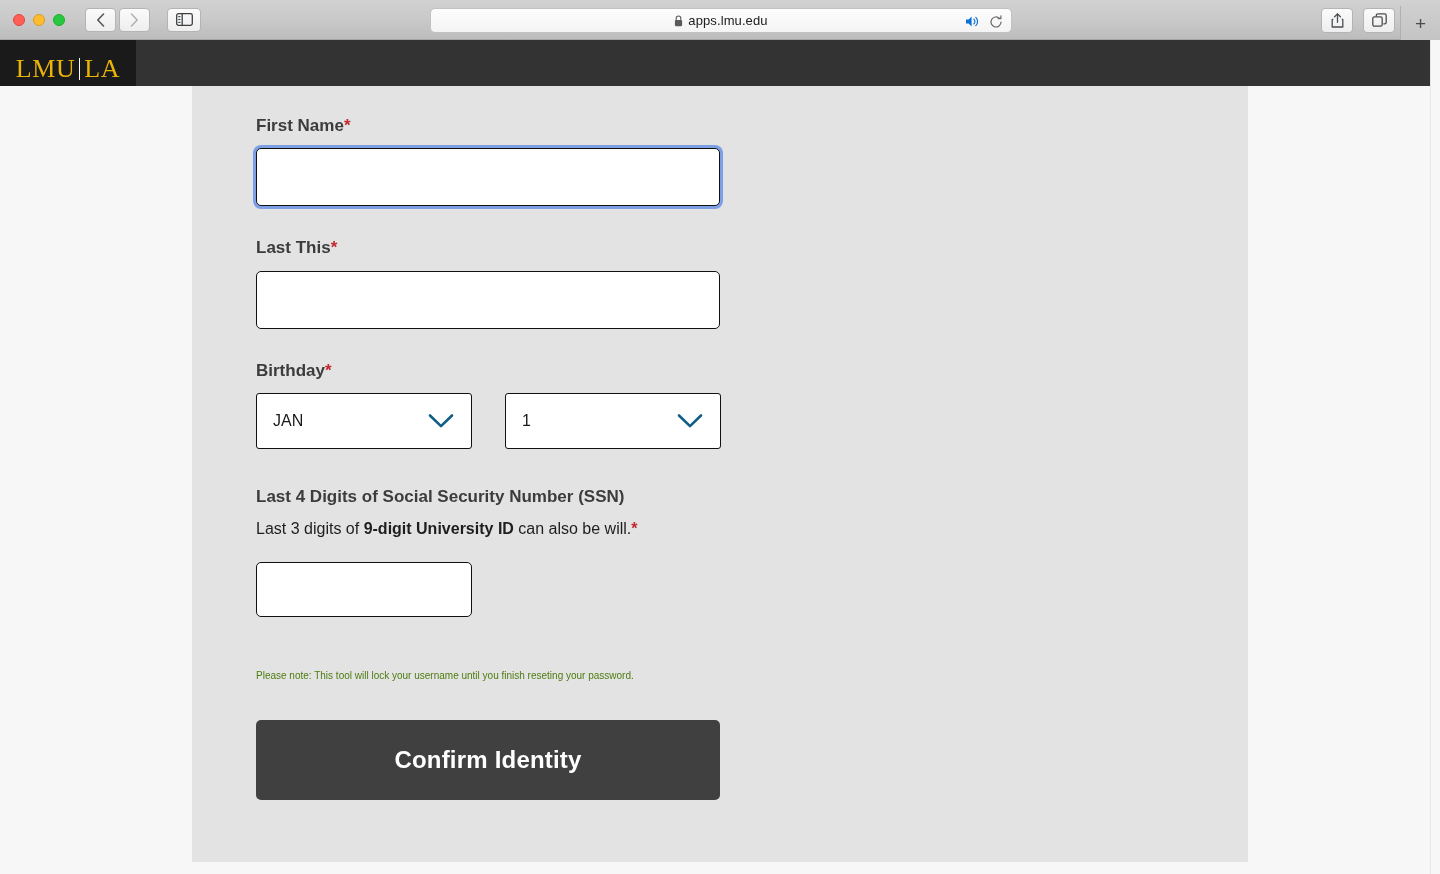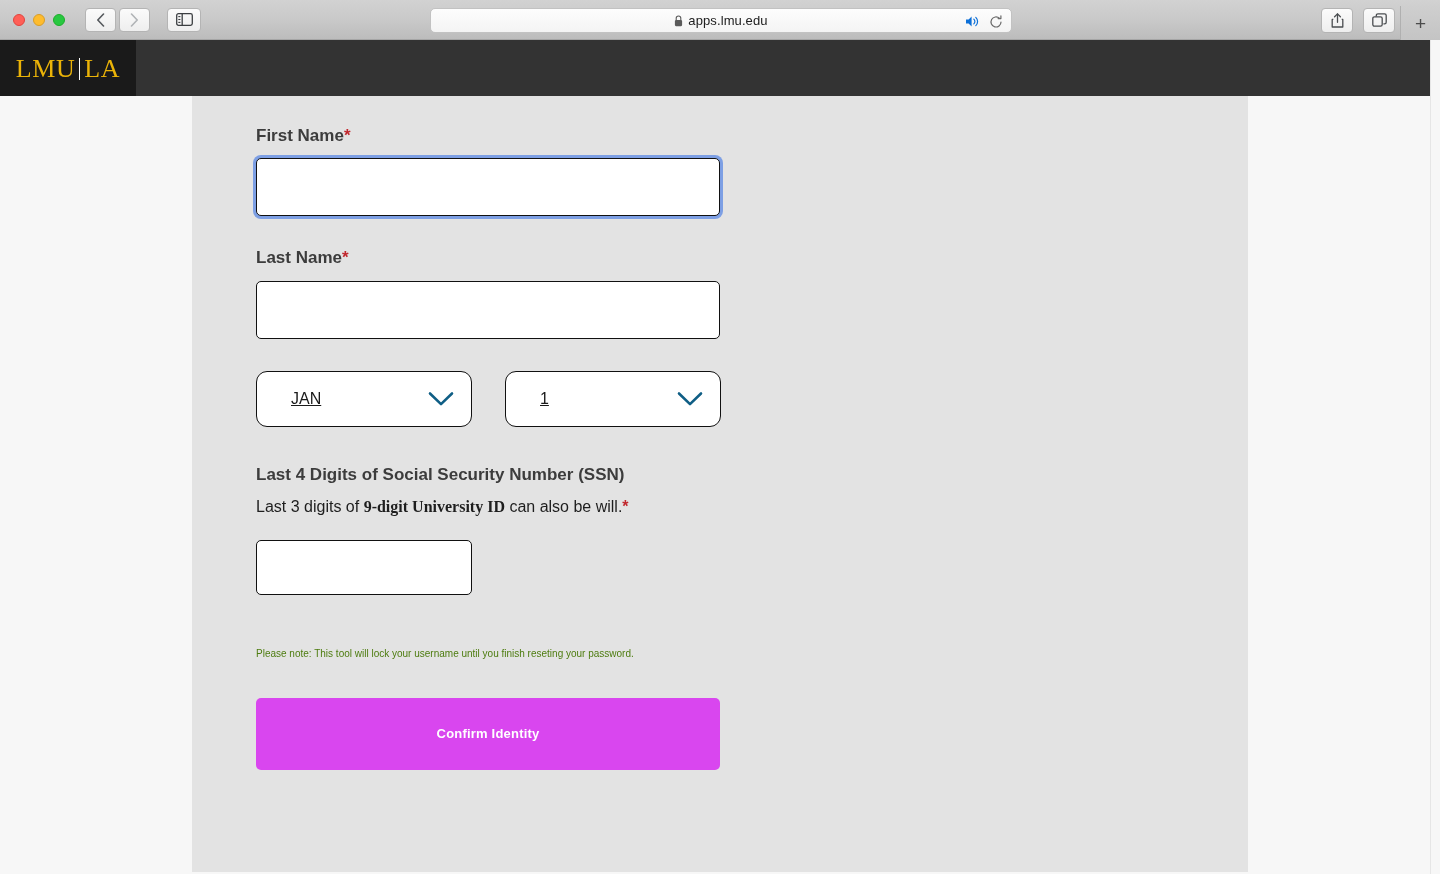--- a/index.html
+++ b/index.html
@@ -100,21 +100,21 @@
   .logo-sep {
     display: inline-block;
     width: 1px; height: 22px;
     background: #ffffff;
     margin: 0 4px;
     vertical-align: -3px;
   }
 
   
   .page-area {
-    position: absolute; top: 96px; left: 0;
+    position: absolute; top: 86px; left: 0;
     width: 1430px; height: 776px;
     background: #f7f7f7;
   }
   .content-panel {
     position: absolute; left: 192px; top: 0;
     width: 1056px; height: 776px;
     background: #e3e3e3;
   }
   .scroll-edge {
     position: absolute; right: 0; top: 40px;
@@ -158,65 +158,64 @@
   .group { margin-bottom: 32px; }
   .group.gap-lg { margin-bottom: 38px; }
 
   
   .select-row { display: flex; gap: 33px; }
   .select-wrap { position: relative; }
   .select-box {
     width: 216px; height: 56px;
     background: #ffffff;
     border: 1px solid #111111;
-    border-radius: 11px;
+    border-radius: 3px;
     display: flex; align-items: center;
-    padding: 0 34px;
+    padding: 0 16px;
     font-size: 16px;
     color: #1a1a1a;
-    text-decoration: underline;
   }
   .chevron {
     position: absolute; right: 18px; top: 50%;
     transform: translateY(-50%);
     pointer-events: none;
   }
 
   .sub-note {
     font-size: 16px;
     color: #1e1e1e;
     margin-top: -2px;
     margin-bottom: 22px;
     line-height: 1.3;
   }
-  .sub-note b { font-weight: bold; font-family: Liberation Serif, serif; }
+  .sub-note b { font-weight: bold; }
 
   .section-title {
     font-size: 17px;
     font-weight: bold;
     color: #3c3c3c;
     margin-bottom: 14px;
   }
 
   .please-note {
     font-size: 10px;
     color: #4d7c0f;
     margin-top: 52px;
     margin-bottom: 38px;
     line-height: 1.3;
   }
 
   .submit-btn {
-    width: 464px; height: 72px;
-    background: #d946ef;
+    width: 464px; height: 80px;
+    background: #404040;
     border: none;
     border-radius: 5px;
     color: #ffffff;
     font-family: "Liberation Sans", sans-serif;
-    font-size: 13px;
+    font-size: 24px;
     font-weight: bold;
     letter-spacing: .2px;
     cursor: pointer;
     display: flex; align-items: center; justify-content: center;
   }
 </style>
 </head>
 <body>
 
 <div class="browser-chrome">
@@ -304,26 +303,29 @@
 
       <div class="group">
         <div class="field-label">
           <span>First Name</span><span class="req">*</span>
         </div>
         <input class="text-input focused" type="text" value="" style="">
       </div>
 
       <div class="group">
         <div class="field-label">
-          <span>Last Name</span><span class="req">*</span>
+          <span>Last This</span><span class="req">*</span>
         </div>
         <input class="text-input" type="text" value="" style="">
       </div>
 
       <div class="group gap-lg">
+        <div class="field-label">
+          <span>Birthday</span><span class="req">*</span>
+        </div>
         <div class="select-row">
           <div class="select-wrap">
             <div class="select-box">
               <span>JAN</span>
             </div>
             <svg class="chevron" width="26" height="15" viewBox="0 0 26 15">
               <path d="M2 2 L13 12.6 L24 2" fill="none" stroke="#0f5e85" stroke-width="2.6" stroke-linecap="round" stroke-linejoin="round"></path>
             </svg>
           </div>
           <div class="select-wrap">

